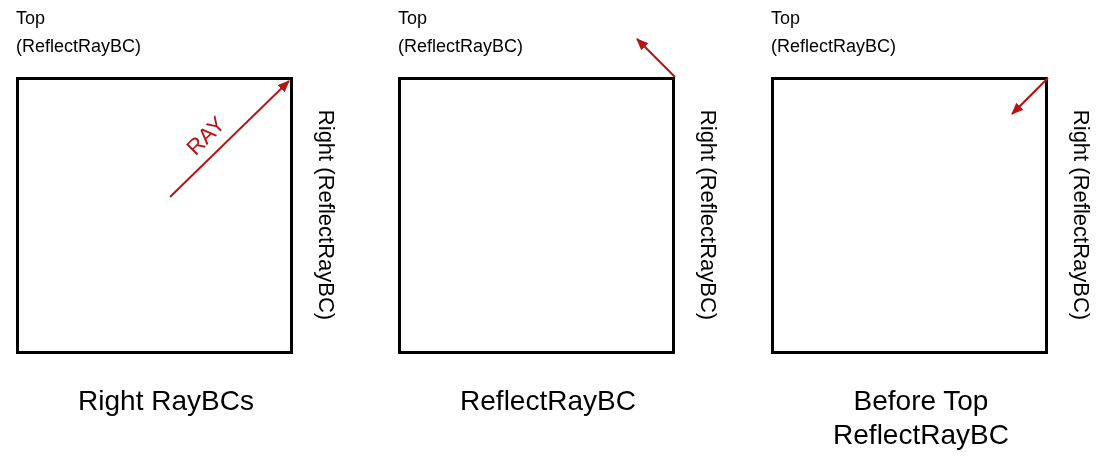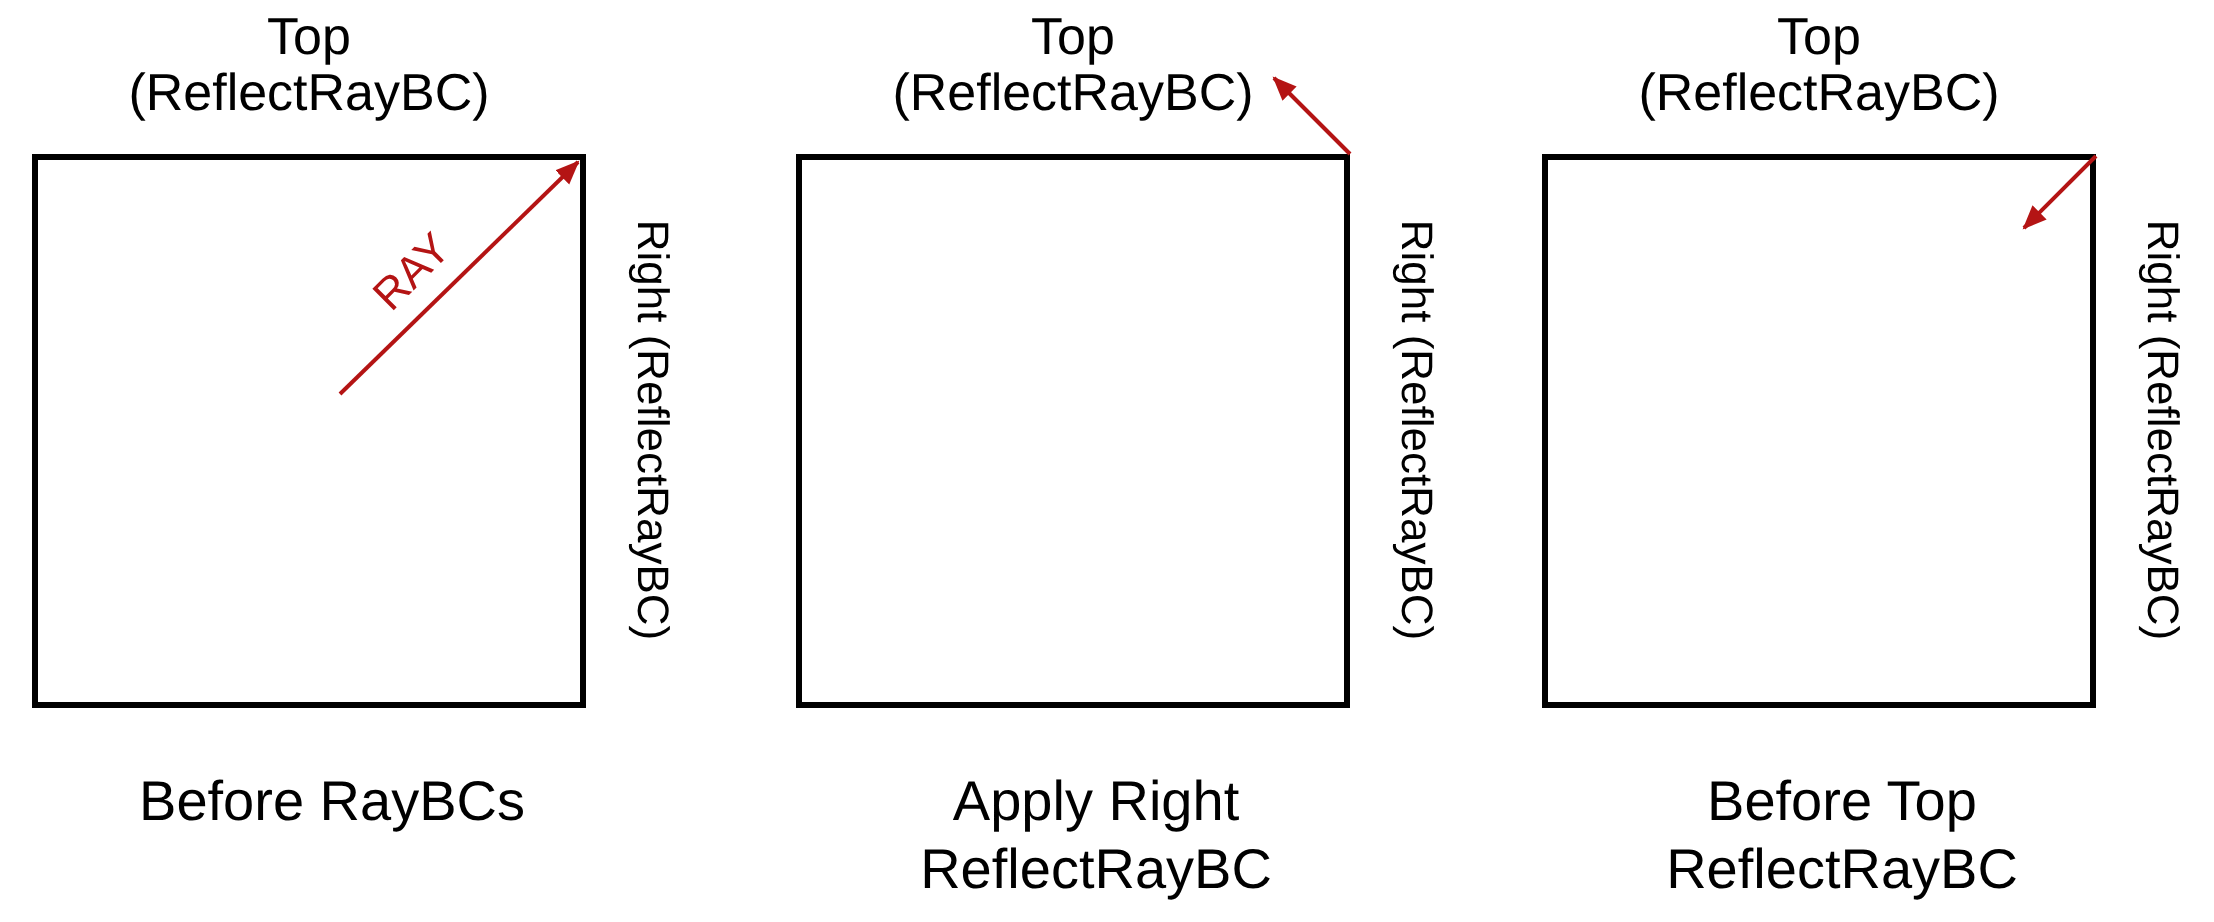--- a/index.html
+++ b/index.html
@@ -6,21 +6,21 @@
   .canvas{
     position:relative;width:1107px;height:461px;background:#ffffff;
     font-family:"Liberation Sans",sans-serif;color:#000;overflow:hidden;
   }
   .panel{position:absolute;top:0;width:360px;height:461px;}
   #panel-1{left:0;}
   #panel-2{left:382px;}
   #panel-3{left:755px;}
   .top-label{
     position:absolute;left:16px;top:4px;width:277px;
-    text-align:center;font-size:26px;line-height:28px;color:#000;
+    font-size:18px;line-height:28px;color:#000;
   }
   .box{
     position:absolute;left:16px;top:77px;width:277px;height:277px;
     border:3px solid #000;box-sizing:border-box;background:#ffffff;
   }
   .right-label{
     position:absolute;left:196px;top:201px;width:260px;height:28px;
     line-height:28px;text-align:center;font-size:22px;color:#000;
     transform:rotate(90deg);white-space:nowrap;
   }
@@ -46,42 +46,41 @@
     <svg class="arrow-svg" width="360" height="461">
       <defs>
         <marker id="ah1" markerWidth="13" markerHeight="11" refX="11" refY="5" orient="auto" markerUnits="userSpaceOnUse">
           <path d="M0,0 L12,5 L0,10 Z" fill="#b41414"></path>
         </marker>
       </defs>
       <line x1="170" y1="197" x2="289" y2="81" stroke-width="2" marker-end="url(#ah1)" stroke="#b41414"></line>
       <text class="ray-text" x="211" y="141" text-anchor="middle" transform="rotate(-45 211 141)" fill="#b41414">RAY</text>
     </svg>
     <div class="caption">
-      <div>Before RayBCs</div>
+      <div>Right RayBCs</div>
       <div></div>
     </div>
   </div>
 
   <div class="panel" id="panel-2">
     <div class="top-label">
       <div>Top</div>
       <div>(ReflectRayBC)</div>
     </div>
     <div class="box"></div>
     <div class="right-label">Right (ReflectRayBC)</div>
     <svg class="arrow-svg" width="360" height="461">
       <defs>
         <marker id="ah2" markerWidth="13" markerHeight="11" refX="11" refY="5" orient="auto" markerUnits="userSpaceOnUse">
           <path d="M0,0 L12,5 L0,10 Z" fill="#b41414"></path>
         </marker>
       </defs>
       <line x1="293" y1="77" x2="255" y2="39" stroke-width="2" marker-end="url(#ah2)" stroke="#b41414"></line>
     </svg>
     <div class="caption">
-      <div>Apply Right</div>
       <div>ReflectRayBC</div>
     </div>
   </div>
 
   <div class="panel" id="panel-3">
     <div class="top-label">
       <div>Top</div>
       <div>(ReflectRayBC)</div>
     </div>
     <div class="box"></div>

